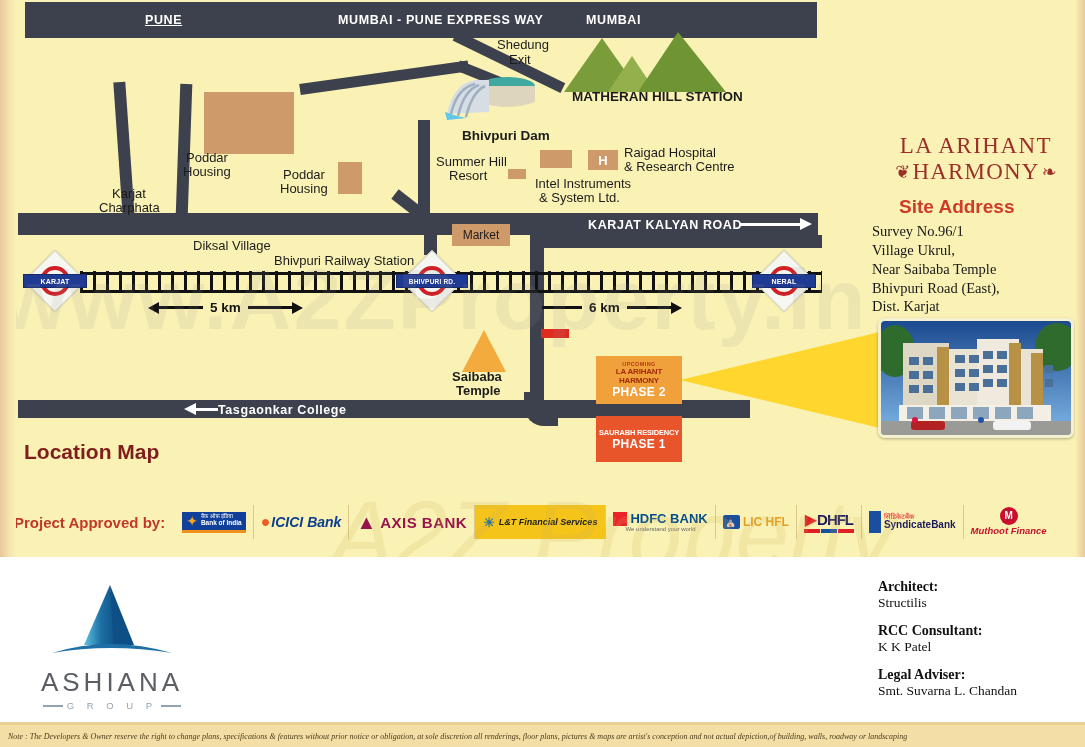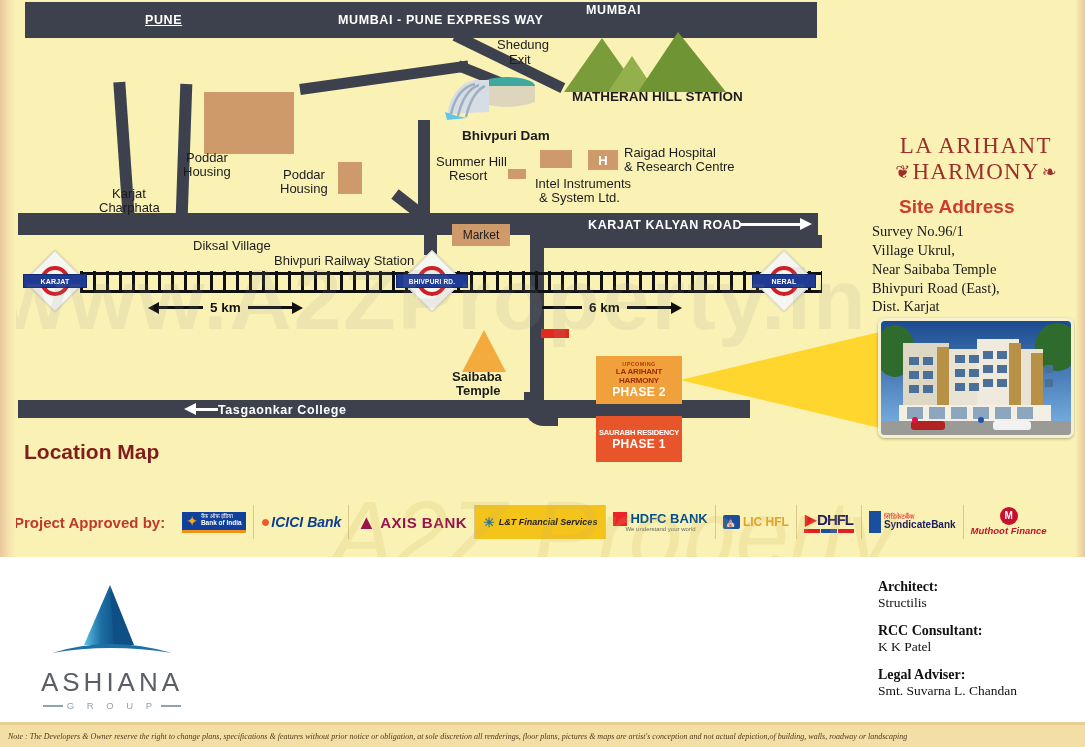--- a/index.html
+++ b/index.html
@@ -295,21 +295,21 @@
 <div id="root">
 
   <div class="map-panel">
 
     <div class="watermark">www.A2ZProperty.in</div>
     <div class="watermark2">A2Z Property</div>
 
     <div class="hwy-top"></div>
     <div class="road-label" style="left:145px; top:13px;text-decoration:underline;">PUNE</div>
     <div class="road-label" style="left:338px; top:13px;">MUMBAI - PUNE EXPRESS WAY</div>
-    <div class="road-label" style="left:586px; top:3px;">MUMBAI</div>
+    <div class="road-label" style="left:586px; top:13px;">MUMBAI</div>
 
     <div class="diag1"></div>
     <div class="diag3"></div>
     <div class="diag2"></div>
     <div class="vert-a"></div>
     <div class="vert-b"></div>
     <div class="vert-c"></div>
     <div class="diag4"></div>
 
     <div class="hwy-mid"></div>

